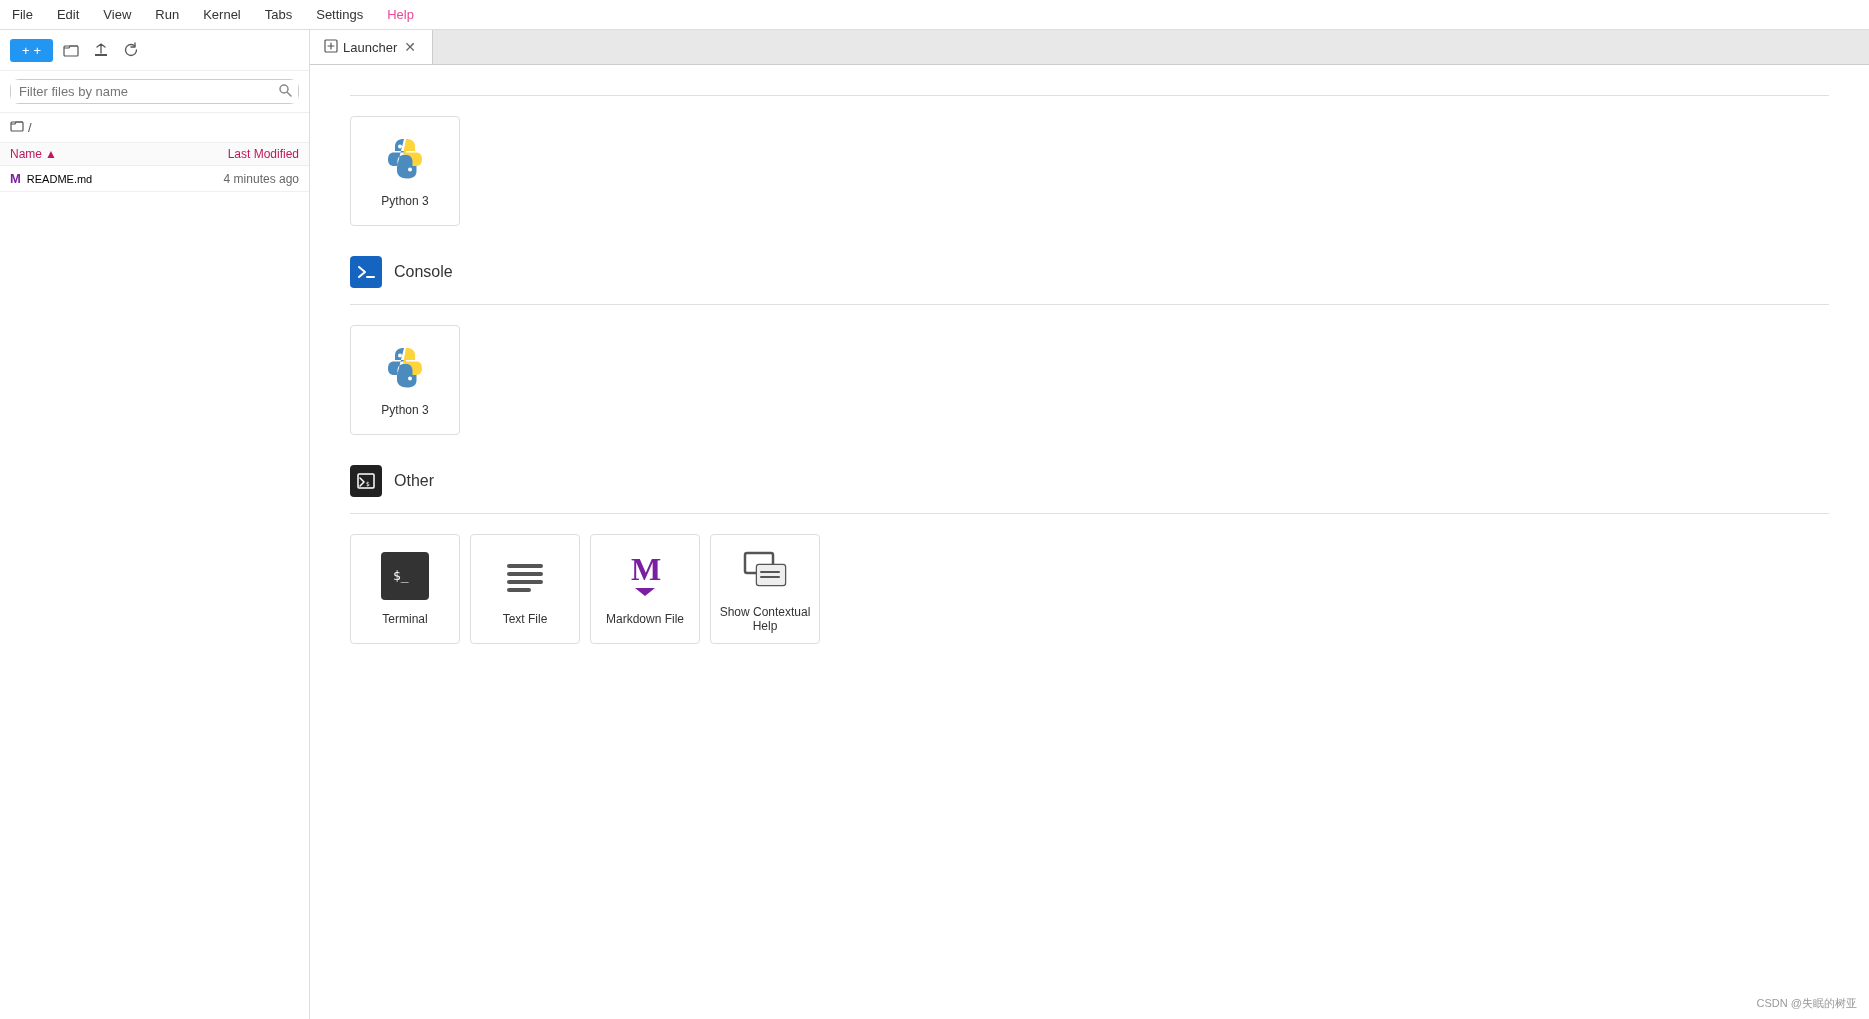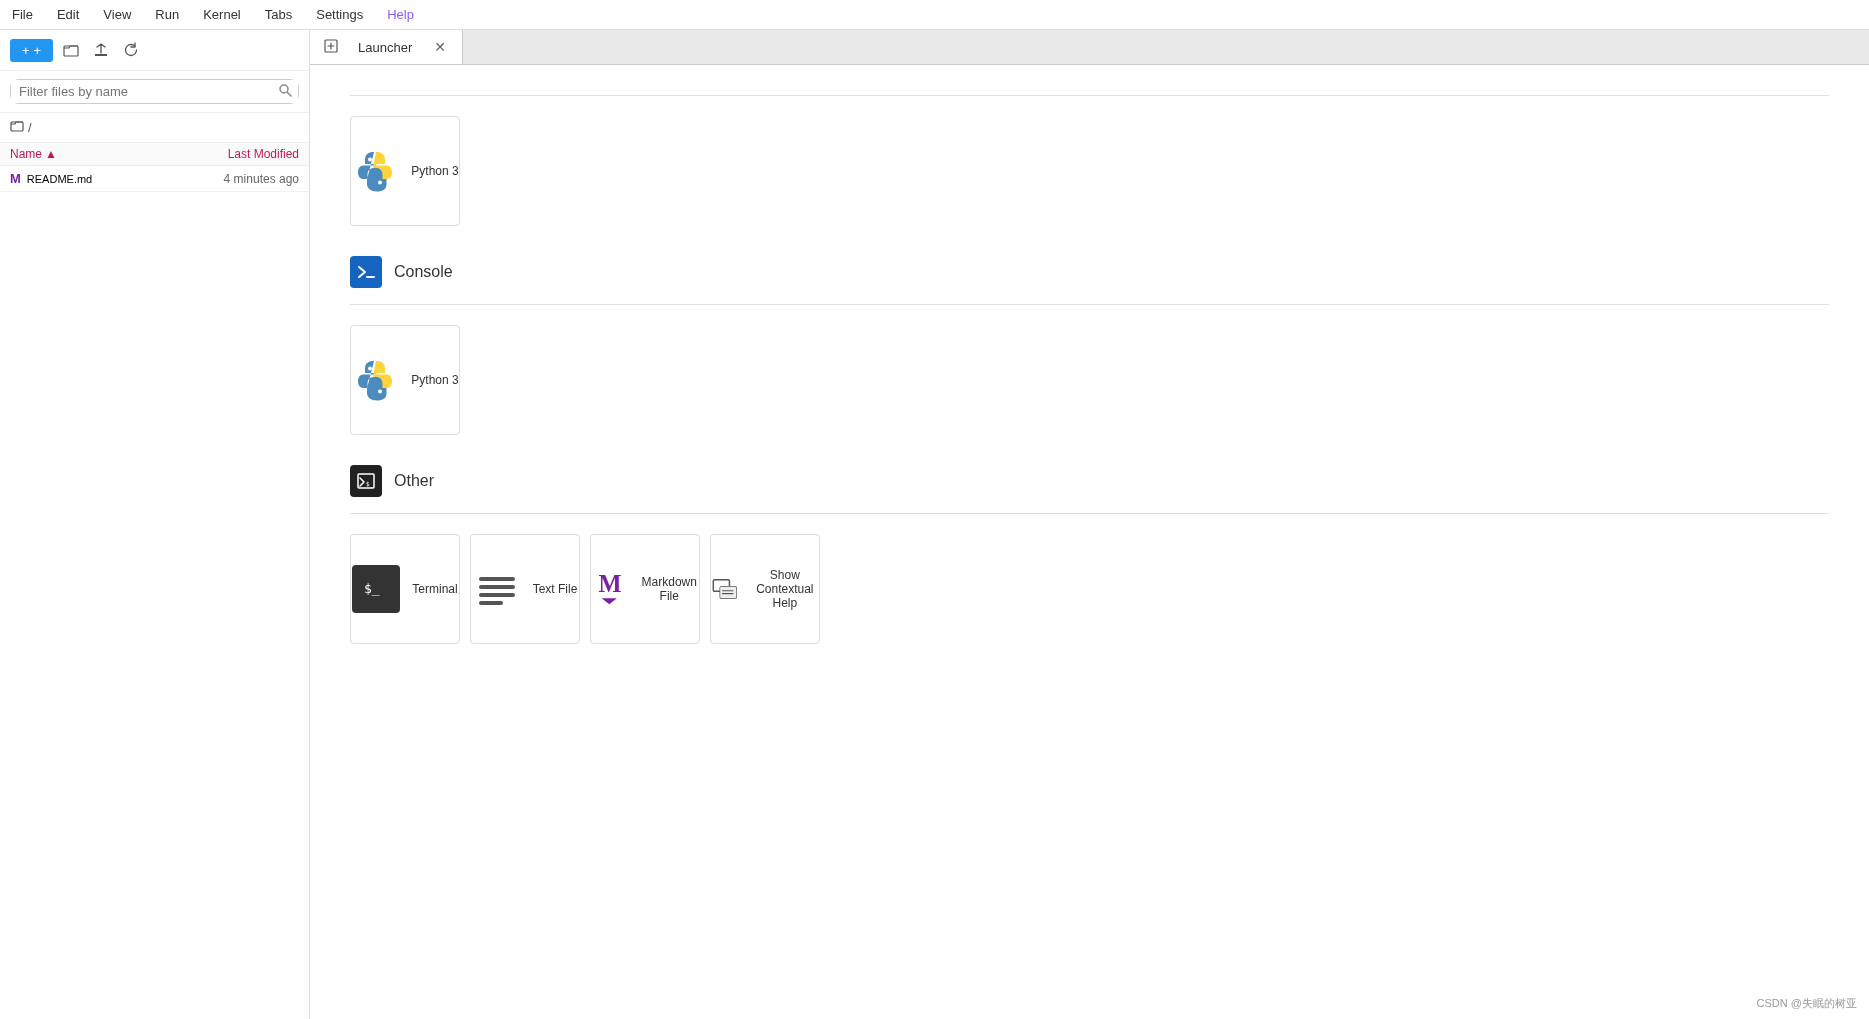--- a/index.html
+++ b/index.html
@@ -14,21 +14,21 @@
       height: 30px;
       padding: 0 8px;
       gap: 16px;
     }
     .menu-item {
       cursor: pointer;
       font-size: 13px;
       color: #333;
       padding: 2px 4px;
     }
-    .menu-item.help { color: #8b5cf6; }
+    .menu-item.help { color: #ec4899; }
 
     
     .main-layout {
       display: flex;
       height: calc(100vh - 30px);
     }
 
     
     .sidebar {
       width: 310px;
@@ -155,21 +155,21 @@
       display: flex;
       align-items: center;
       background: #e8e8e8;
       border-bottom: 1px solid #ccc;
       height: 35px;
       padding: 0;
     }
     .tab {
       display: flex;
       align-items: center;
-      gap: 20px;
+      gap: 5px;
       padding: 0 14px;
       height: 100%;
       background: #fff;
       border-right: 1px solid #ccc;
       cursor: pointer;
       font-size: 13px;
       color: #333;
     }
     .tab-close {
       background: none;
@@ -223,21 +223,21 @@
     }
 
     .launcher-card {
       width: 110px;
       height: 110px;
       border: 1px solid #ddd;
       border-radius: 4px;
       background: #fff;
       cursor: pointer;
       display: flex;
-      flex-direction: row;
+      flex-direction: column;
       align-items: center;
       justify-content: center;
       gap: 12px;
       transition: box-shadow 0.1s;
     }
     .card-icon { width: 48px; height: 48px; }
     .card-label { font-size: 12px; color: #333; text-align: center; }
 
     
     .terminal-icon-box {

